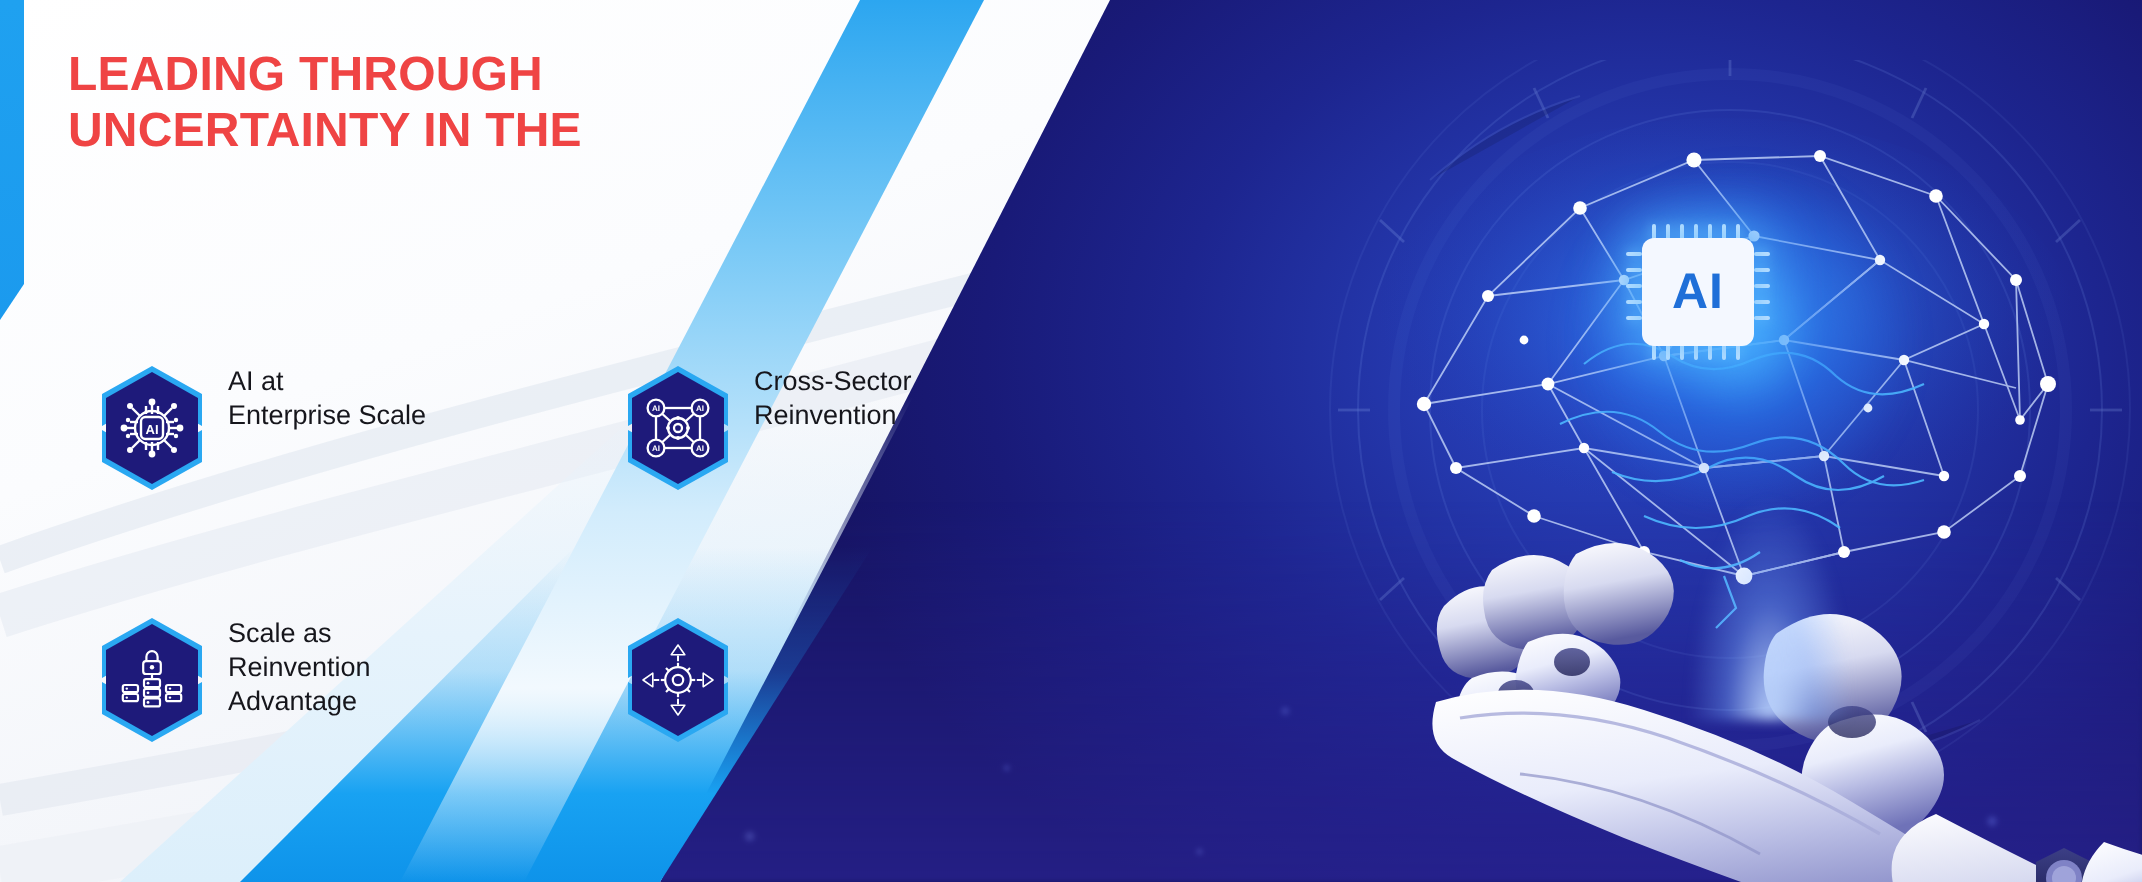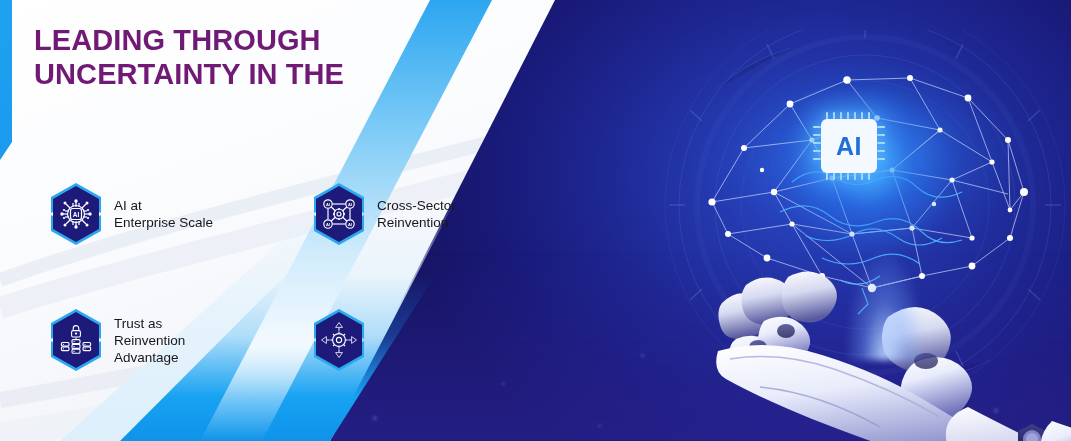--- a/index.html
+++ b/index.html
@@ -109,30 +109,30 @@
   .left-bar{
     position:absolute; left:0; top:0; width:12px; height:160px;
     background:linear-gradient(to bottom,#1fa1f0,#1b9aee);
     clip-path:polygon(0 0, 12px 0, 12px 142px, 0 160px);
   }
 
   
   .title{
     position:absolute; left:34px; top:24px; width:400px;
     font-family:"Liberation Sans", sans-serif;
-    font-weight:bold; font-size:29px; line-height:1.17;
-    letter-spacing:.1px; color:#701a75; text-transform:uppercase;
+    font-weight:bold; font-size:24px; line-height:1.17;
+    letter-spacing:.1px; color:#ef4444; text-transform:uppercase;
   }
   .title-line{ display:block; white-space:nowrap; }
 
   
   .features{ position:absolute; left:48px; top:182px; width:520px; }
   .frow{ display:flex; }
   .frow.r1{ margin-bottom:62px; }
-  .feature{ display:flex; align-items:center; }
+  .feature{ display:flex; }
   .feature.c1{ width:263px; }
   .feature.c2{ width:250px; }
 
   .hexwrap{ position:relative; width:56px; height:64px; flex:0 0 56px; }
   .hexwrap svg{ display:block; }
 
   .ftext{
     margin-left:10px;
     font-family:"Liberation Sans", sans-serif;
     font-size:13.5px; font-weight:500; line-height:1.26; color:#16161c;
@@ -479,21 +479,21 @@
                 <circle cx="26" cy="38.4" r=".7"></circle>
                 <circle cx="26" cy="43.2" r=".7"></circle>
               <circle cx="15.4" cy="36.3" r=".6"></circle>
                 <circle cx="15.4" cy="40.8" r=".6"></circle>
               <circle cx="37" cy="36.3" r=".6"></circle>
                 <circle cx="37" cy="40.8" r=".6"></circle>
             </g>
           </svg>
         </div>
         <div class="ftext">
-          <span class="l">Trust as</span>
+          <span class="l">Scale as</span>
           <span class="l">Reinvention</span>
           <span class="l">Advantage</span>
         </div>
       </div>
 
       <div class="feature c2">
         <div class="hexwrap">
           <svg width="56" height="64" viewBox="0 0 56 64">
             <polygon points="28,1 53,15 53,31 28,17 3,31 3,15" fill="#2aa8f2"></polygon>
             <polygon points="28,63 3,49 3,33 28,47 53,33 53,49" fill="#2aa8f2"></polygon>

